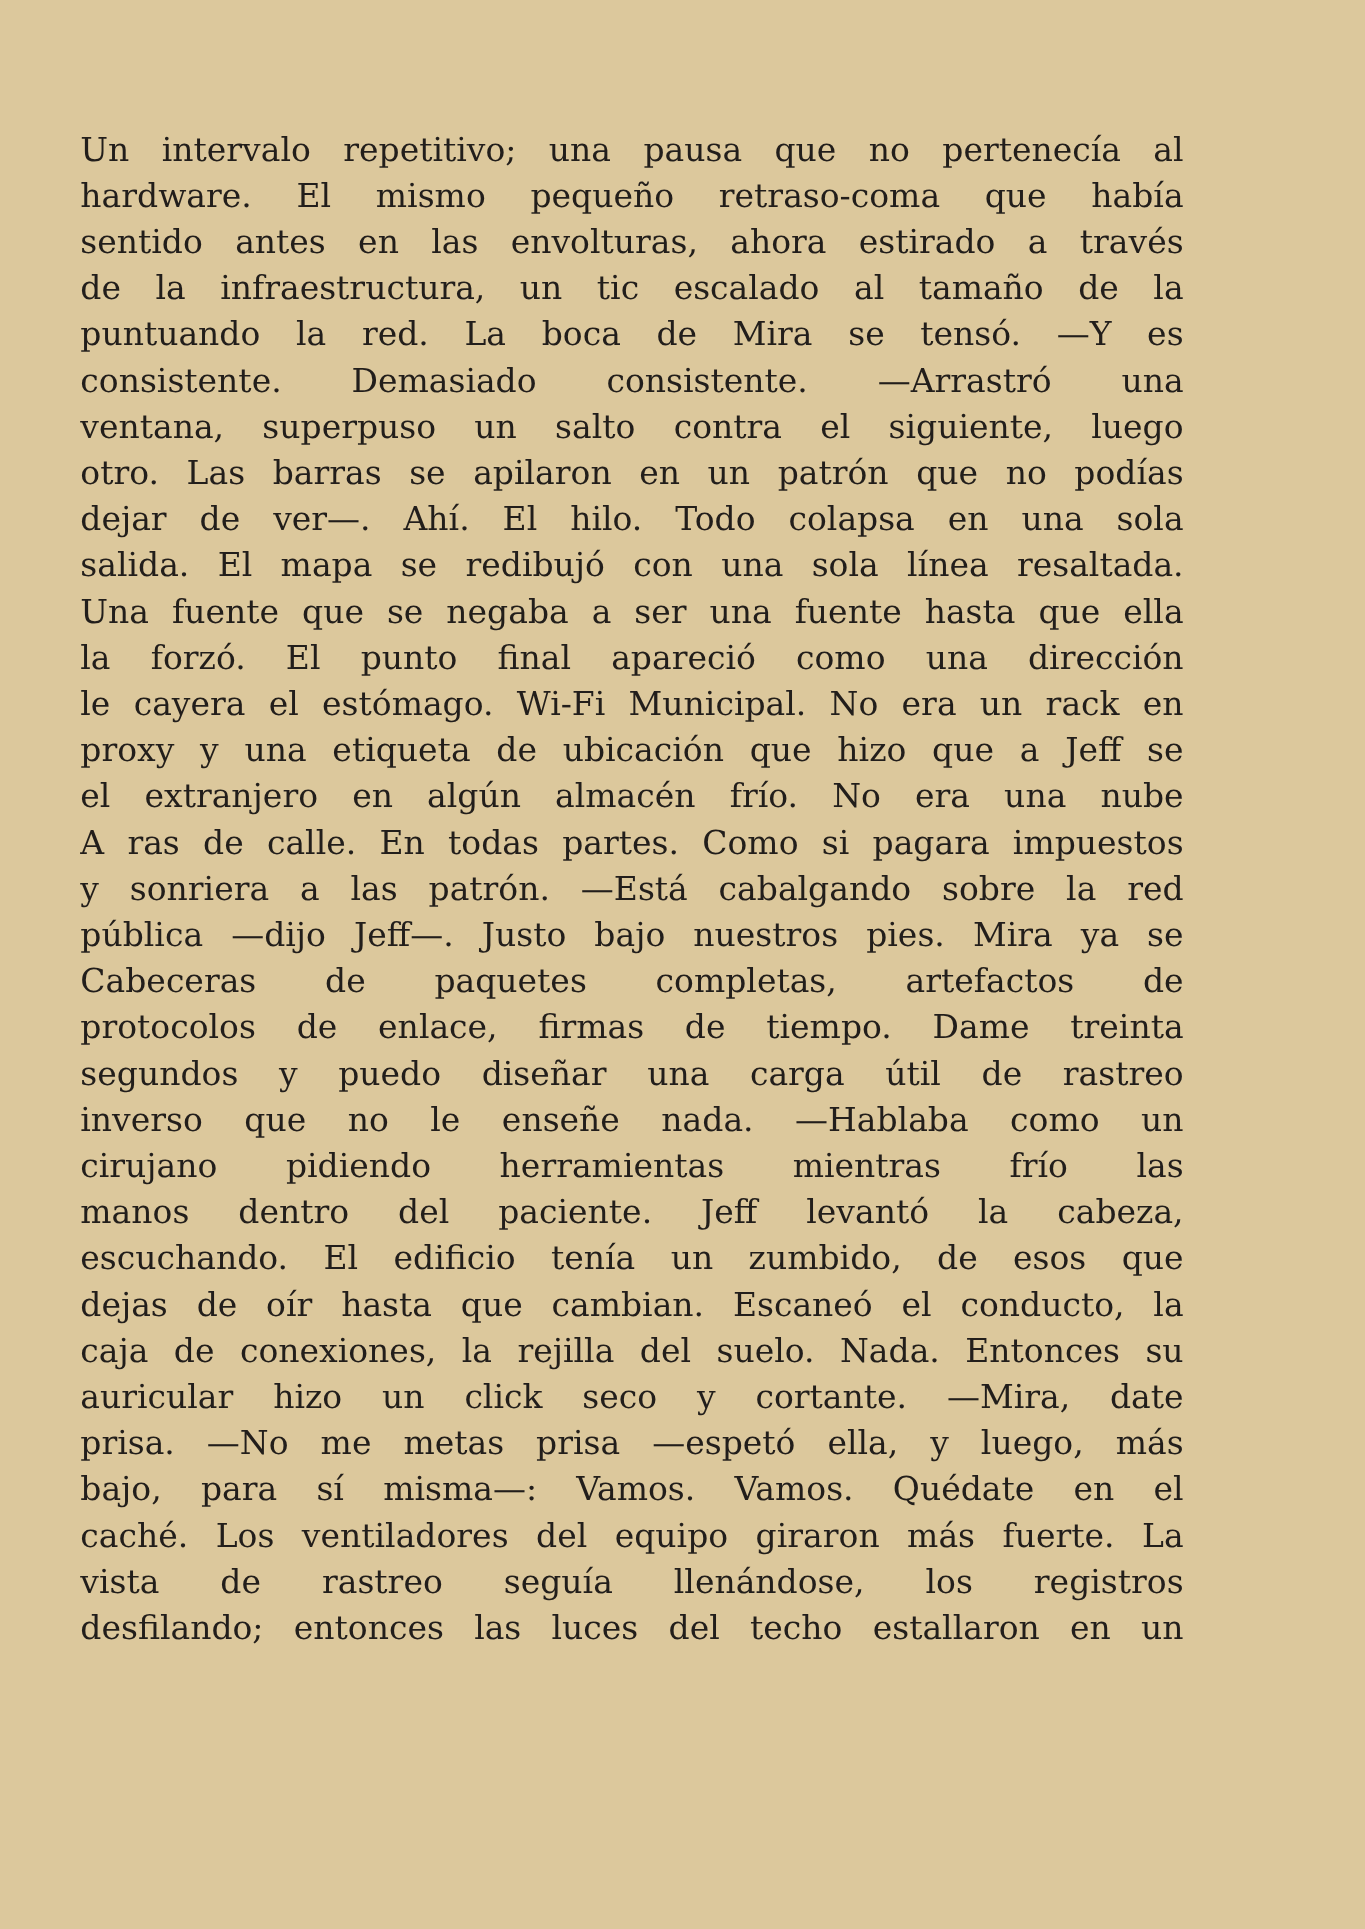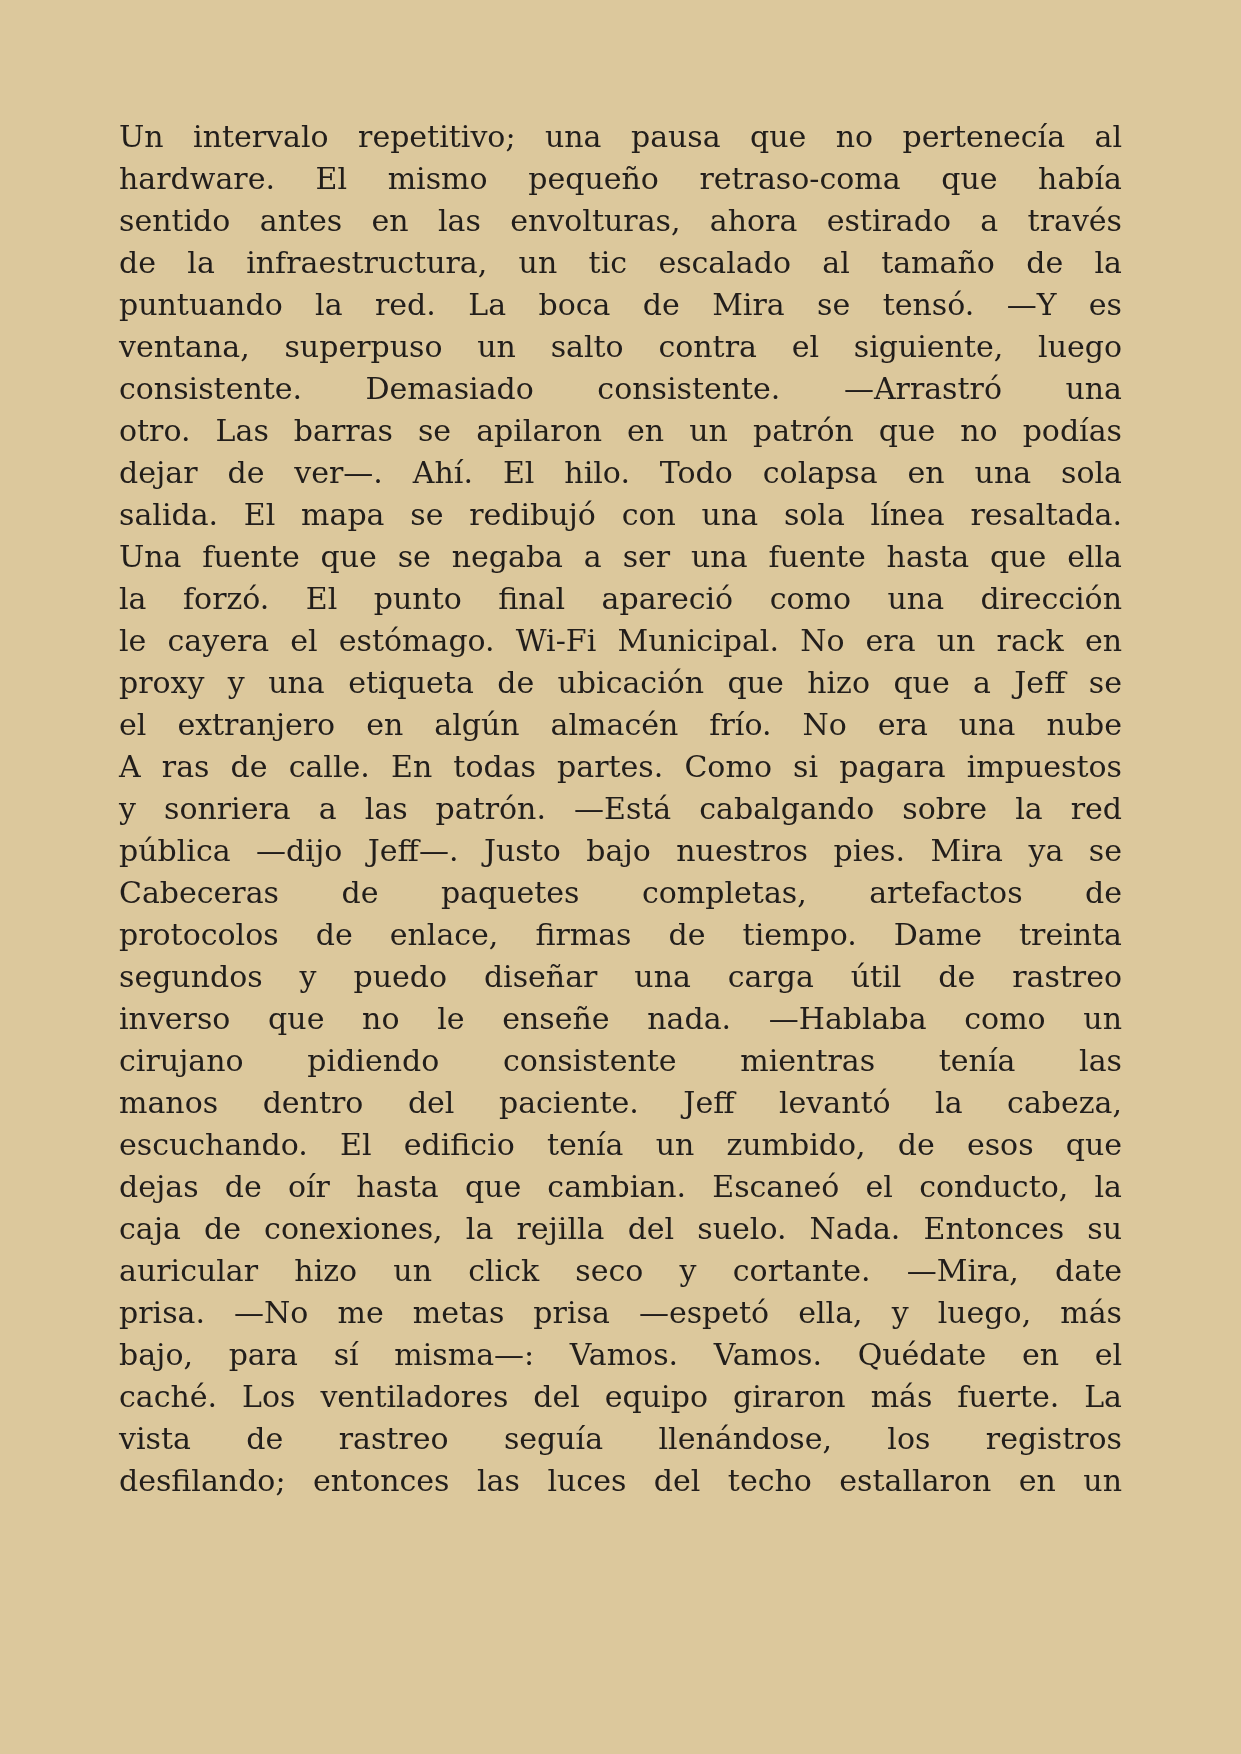--- a/index.html
+++ b/index.html
@@ -9,21 +9,21 @@
   body {
     width: 1241px;
     height: 1754px;
     background: var(--page-bg, #dcc89c);
     overflow: hidden;
   }
   .page {
     box-sizing: border-box;
     width: 1241px;
     height: 1754px;
-    padding: 116px 119px 0 119px;
+    padding: 116px 119px 0 73px;
   }
   .text-block {
     width: 1003px;
   }
   .line {
     font-family: "DejaVu Serif", "Liberation Serif", serif;
     font-size: 30px;
     line-height: 42px;
     color: var(--page-fg, #221e1b);
     text-align: justify;
@@ -35,38 +35,38 @@
 </head>
 <body>
 
 <div class="page">
   <div class="text-block">
     <div class="line">Un intervalo repetitivo; una pausa que no pertenecía al</div>
     <div class="line">hardware. El mismo pequeño retraso-coma que había</div>
     <div class="line">sentido antes en las envolturas, ahora estirado a través</div>
     <div class="line">de la infraestructura, un tic escalado al tamaño de la</div>
     <div class="line">puntuando la red. La boca de Mira se tensó. —Y es</div>
+    <div class="line">consistente. Demasiado consistente. —Arrastró una</div>
     <div class="line">ventana, superpuso un salto contra el siguiente, luego</div>
-    <div class="line">consistente. Demasiado consistente. —Arrastró una</div>
     <div class="line">otro. Las barras se apilaron en un patrón que no podías</div>
     <div class="line">dejar de ver—. Ahí. El hilo. Todo colapsa en una sola</div>
     <div class="line">salida. El mapa se redibujó con una sola línea resaltada.</div>
     <div class="line">Una fuente que se negaba a ser una fuente hasta que ella</div>
     <div class="line">la forzó. El punto final apareció como una dirección</div>
     <div class="line">le cayera el estómago. Wi-Fi Municipal. No era un rack en</div>
     <div class="line">proxy y una etiqueta de ubicación que hizo que a Jeff se</div>
     <div class="line">el extranjero en algún almacén frío. No era una nube</div>
     <div class="line">A ras de calle. En todas partes. Como si pagara impuestos</div>
     <div class="line">y sonriera a las patrón. —Está cabalgando sobre la red</div>
     <div class="line">pública —dijo Jeff—. Justo bajo nuestros pies. Mira ya se</div>
     <div class="line">Cabeceras de paquetes completas, artefactos de</div>
     <div class="line">protocolos de enlace, firmas de tiempo. Dame treinta</div>
     <div class="line">segundos y puedo diseñar una carga útil de rastreo</div>
     <div class="line">inverso que no le enseñe nada. —Hablaba como un</div>
-    <div class="line">cirujano pidiendo consistente mientras tenía las</div>
+    <div class="line">cirujano pidiendo herramientas mientras frío las</div>
     <div class="line">manos dentro del paciente. Jeff levantó la cabeza,</div>
     <div class="line">escuchando. El edificio tenía un zumbido, de esos que</div>
     <div class="line">dejas de oír hasta que cambian. Escaneó el conducto, la</div>
     <div class="line">caja de conexiones, la rejilla del suelo. Nada. Entonces su</div>
     <div class="line">auricular hizo un click seco y cortante. —Mira, date</div>
     <div class="line">prisa. —No me metas prisa —espetó ella, y luego, más</div>
     <div class="line">bajo, para sí misma—: Vamos. Vamos. Quédate en el</div>
     <div class="line">caché. Los ventiladores del equipo giraron más fuerte. La</div>
     <div class="line">vista de rastreo seguía llenándose, los registros</div>
     <div class="line">desfilando; entonces las luces del techo estallaron en un</div>

